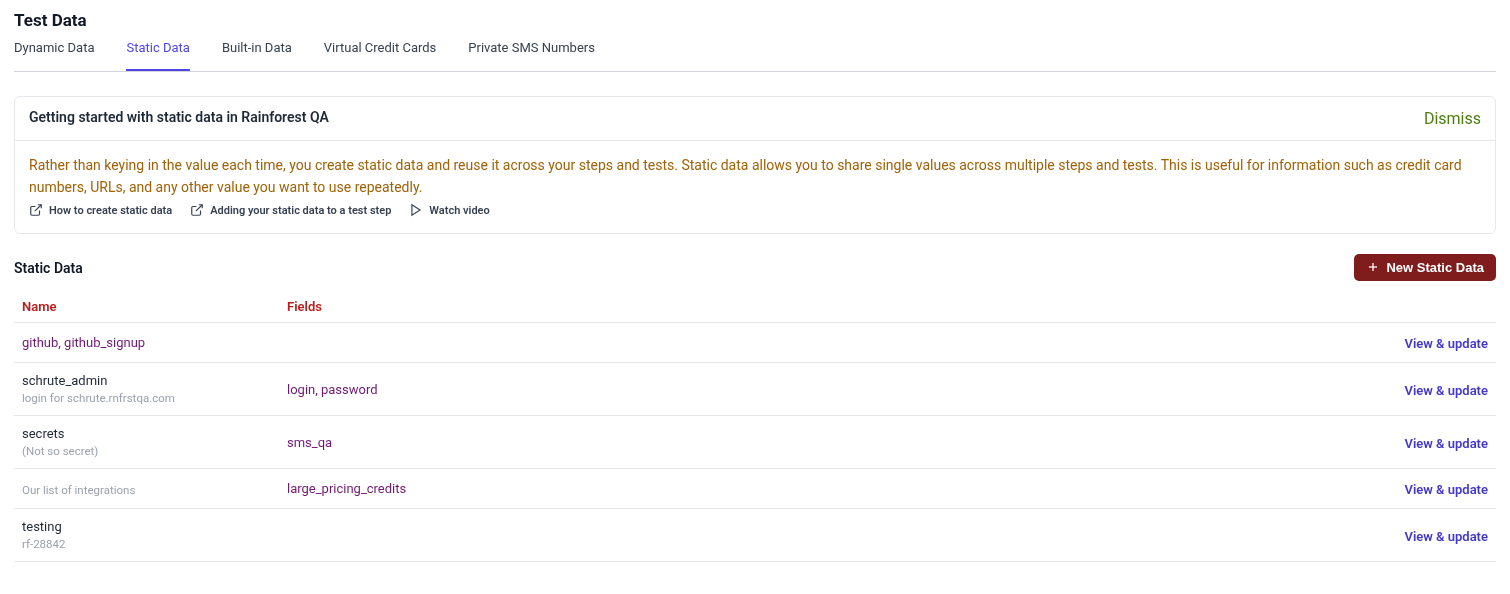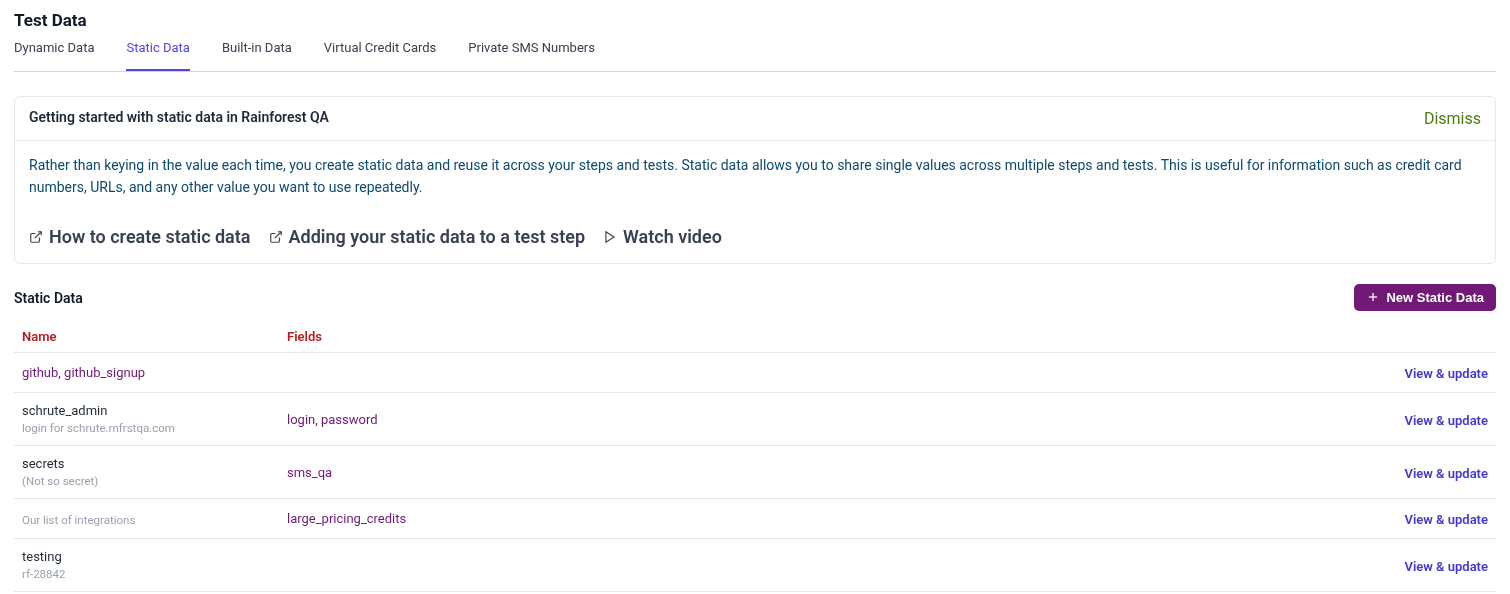--- a/index.html
+++ b/index.html
@@ -9,28 +9,28 @@
     
     .tabs { display:flex; gap:32px; border-bottom:1px solid #d1d5db; padding:0 0 0 0; margin-bottom:24px; }
     .tab { font-size:13px; color:#374151; padding:10px 0 14px; border-bottom:2px solid transparent; cursor:pointer; white-space:nowrap; }
     .tab.active { color:#4f46e5; border-bottom-color:#4f46e5; }
     
     .card { border:1px solid #e5e7eb; border-radius:6px; margin-bottom:20px; }
     .card-header { display:flex; justify-content:space-between; align-items:flex-start; padding:12px 14px; border-bottom:1px solid #e5e7eb; }
     .card-title { font-size:14px; font-weight:600; color:#1f2937; }
     .dismiss { font-size:16px; color:#4d7c0f; cursor:pointer; }
     .card-body { padding:14px 14px 16px; }
-    .card-desc { font-size:14px; color:#0c4a6e; line-height:1.55; margin-bottom:28px; }
+    .card-desc { font-size:14px; color:#a16207; line-height:1.55; margin-bottom:5px; }
     .card-links { display:flex; gap:18px; flex-wrap:wrap; }
-    .cl { display:inline-flex; align-items:center; gap:6px; font-size:18px; font-weight:600; color:#374151; cursor:pointer; }
+    .cl { display:inline-flex; align-items:center; gap:6px; font-size:11px; font-weight:600; color:#374151; cursor:pointer; }
     .cl svg { width:14px; height:14px; stroke:#374151; stroke-width:2; fill:none; }
     
     .section-head { display:flex; justify-content:space-between; align-items:center; margin-bottom:10px; }
     .section-title { font-size:14px; font-weight:600; color:#111827; }
-    .btn-primary { display:inline-flex; align-items:flex-start; gap:6px; background:#701a75; color:#fff; font-size:13px; font-weight:600; padding:6px 12px; border-radius:5px; border:none; cursor:pointer; }
+    .btn-primary { display:inline-flex; align-items:flex-start; gap:6px; background:#7f1d1d; color:#fff; font-size:13px; font-weight:600; padding:6px 12px; border-radius:5px; border:none; cursor:pointer; }
     .btn-primary svg { width:14px; height:14px; stroke:#fff; stroke-width:2.2; fill:none; }
     
     .tbl-header { display:flex; padding:8px 8px; border-bottom:1px solid #e5e7eb; }
     .th { font-size:13px; font-weight:600; color:#b91c1c; }
     .col-name   { flex:0 0 265px; }
     .col-fields { flex:1 1 auto; }
     .col-act    { flex:0 0 150px; text-align:right; }
     .row { display:flex; align-items:center; padding:10px 8px; border-bottom:1px solid #e5e7eb; }
     .row .r-name  { flex:0 0 265px; }
     .row .r-name .nm  { font-size:13px; color:#1f2937; }

